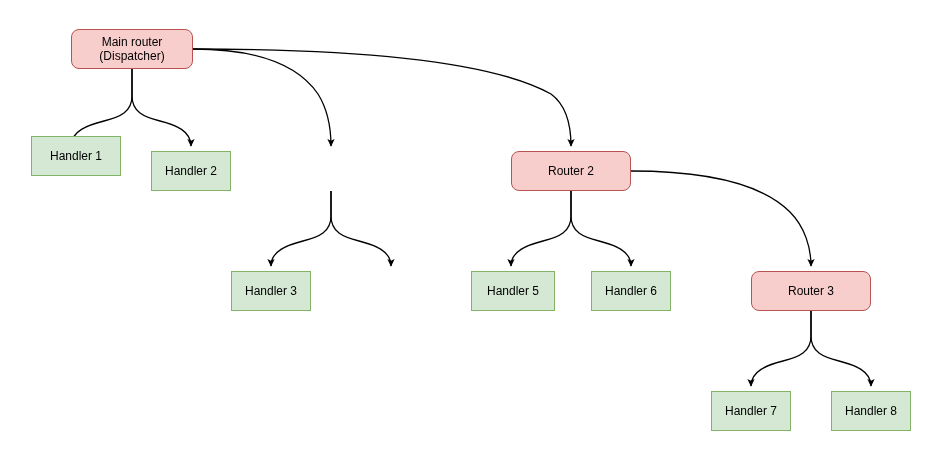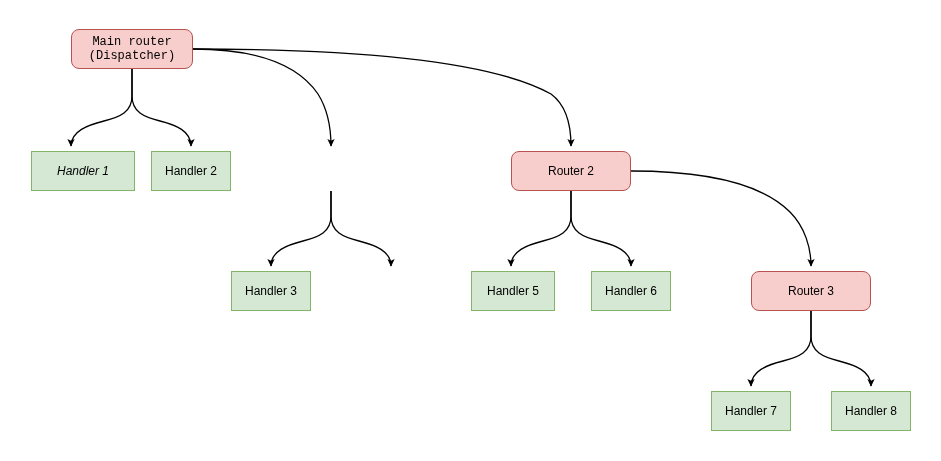--- a/index.html
+++ b/index.html
@@ -80,26 +80,26 @@
 
     <path d="M 571 191 L 571 216 C 571 232 583 237 599 241 C 615 245 631 251 631 266" fill="none" stroke="#000000" stroke-width="1.3" marker-end="url(#arrowhead)"></path>
 
     <path d="M 631 171 C 700 171 760 182 790 212 C 805 227 811 248 811 266" fill="none" stroke="#000000" stroke-width="1.3" marker-end="url(#arrowhead)"></path>
 
     <path d="M 811 311 L 811 336 C 811 352 799 357 783 361 C 767 365 751 371 751 386" fill="none" stroke="#000000" stroke-width="1.3" marker-end="url(#arrowhead)"></path>
 
     <path d="M 811 311 L 811 336 C 811 352 823 357 839 361 C 855 365 871 371 871 386" fill="none" stroke="#000000" stroke-width="1.3" marker-end="url(#arrowhead)"></path>
   </svg>
 
-  <div class="node router" style="left:71px; top:29px; width:122px; height:40px;font-family:Liberation Mono, monospace;">
+  <div class="node router" style="left:71px; top:29px; width:122px; height:40px;">
     <span class="node-label">Main router
 (Dispatcher)</span>
   </div>
 
-  <div class="node handler" style="left:31px; top:151px; width:104px; height:40px;font-style:italic;">
+  <div class="node handler" style="left:31px; top:136px; width:90px; height:40px;">
     <span class="node-label">Handler 1</span>
   </div>
 
   <div class="node handler" style="left:151px; top:151px; width:80px; height:40px;">
     <span class="node-label">Handler 2</span>
   </div>
 
 
   <div class="node router" style="left:511px; top:151px; width:120px; height:40px;">
     <span class="node-label">Router 2</span>

